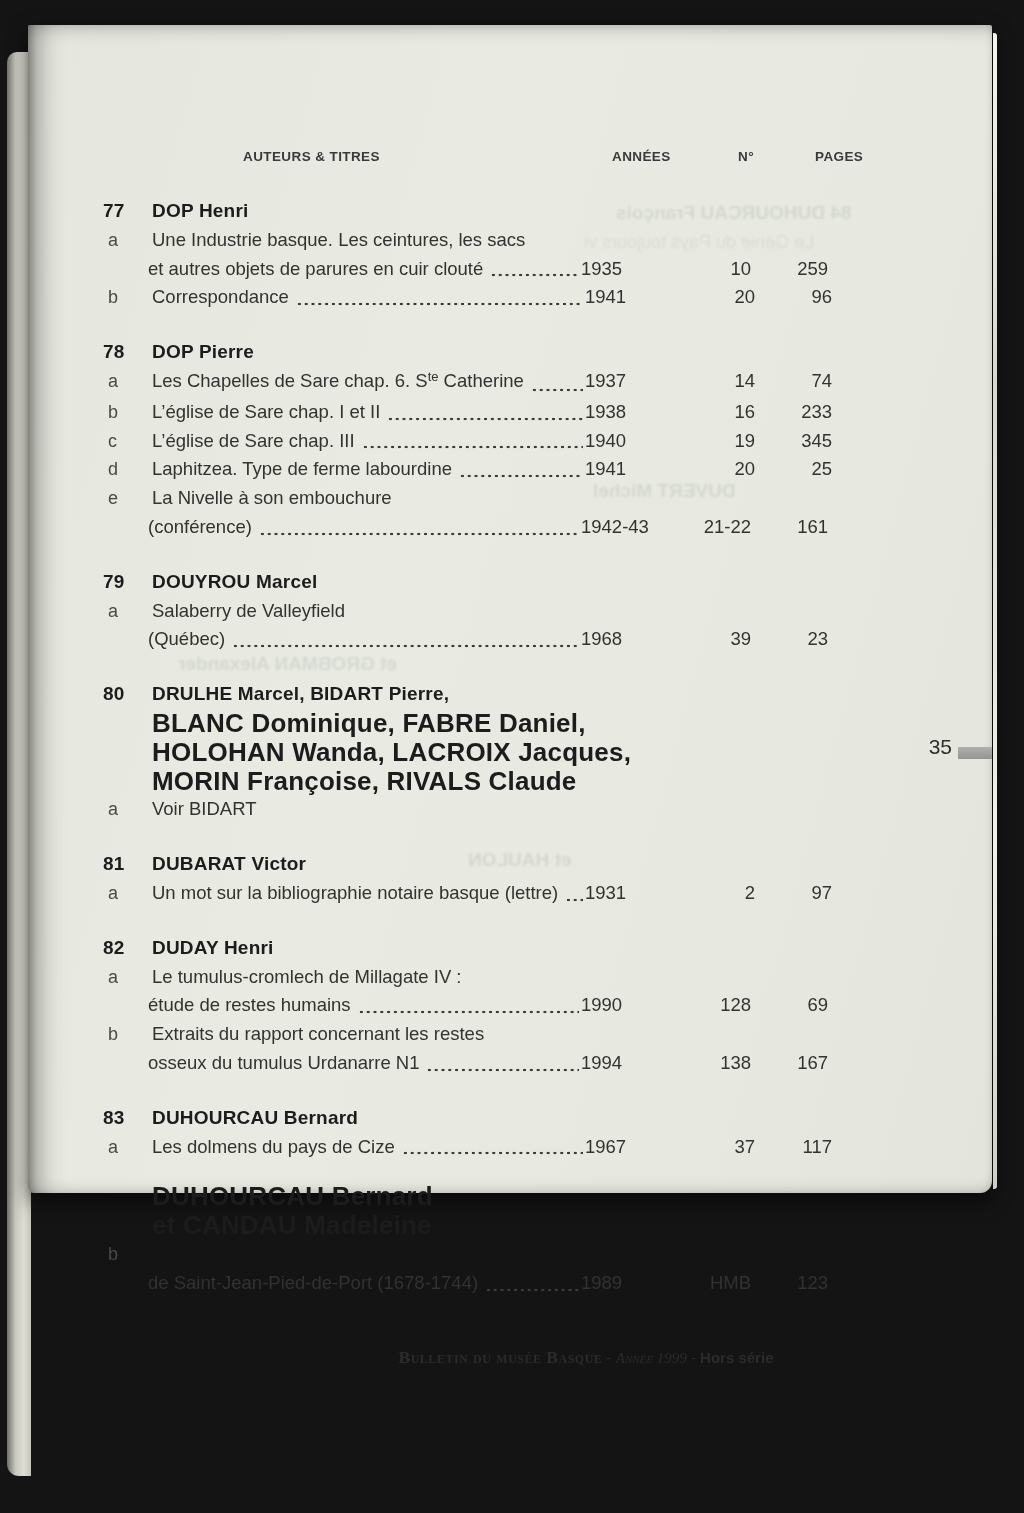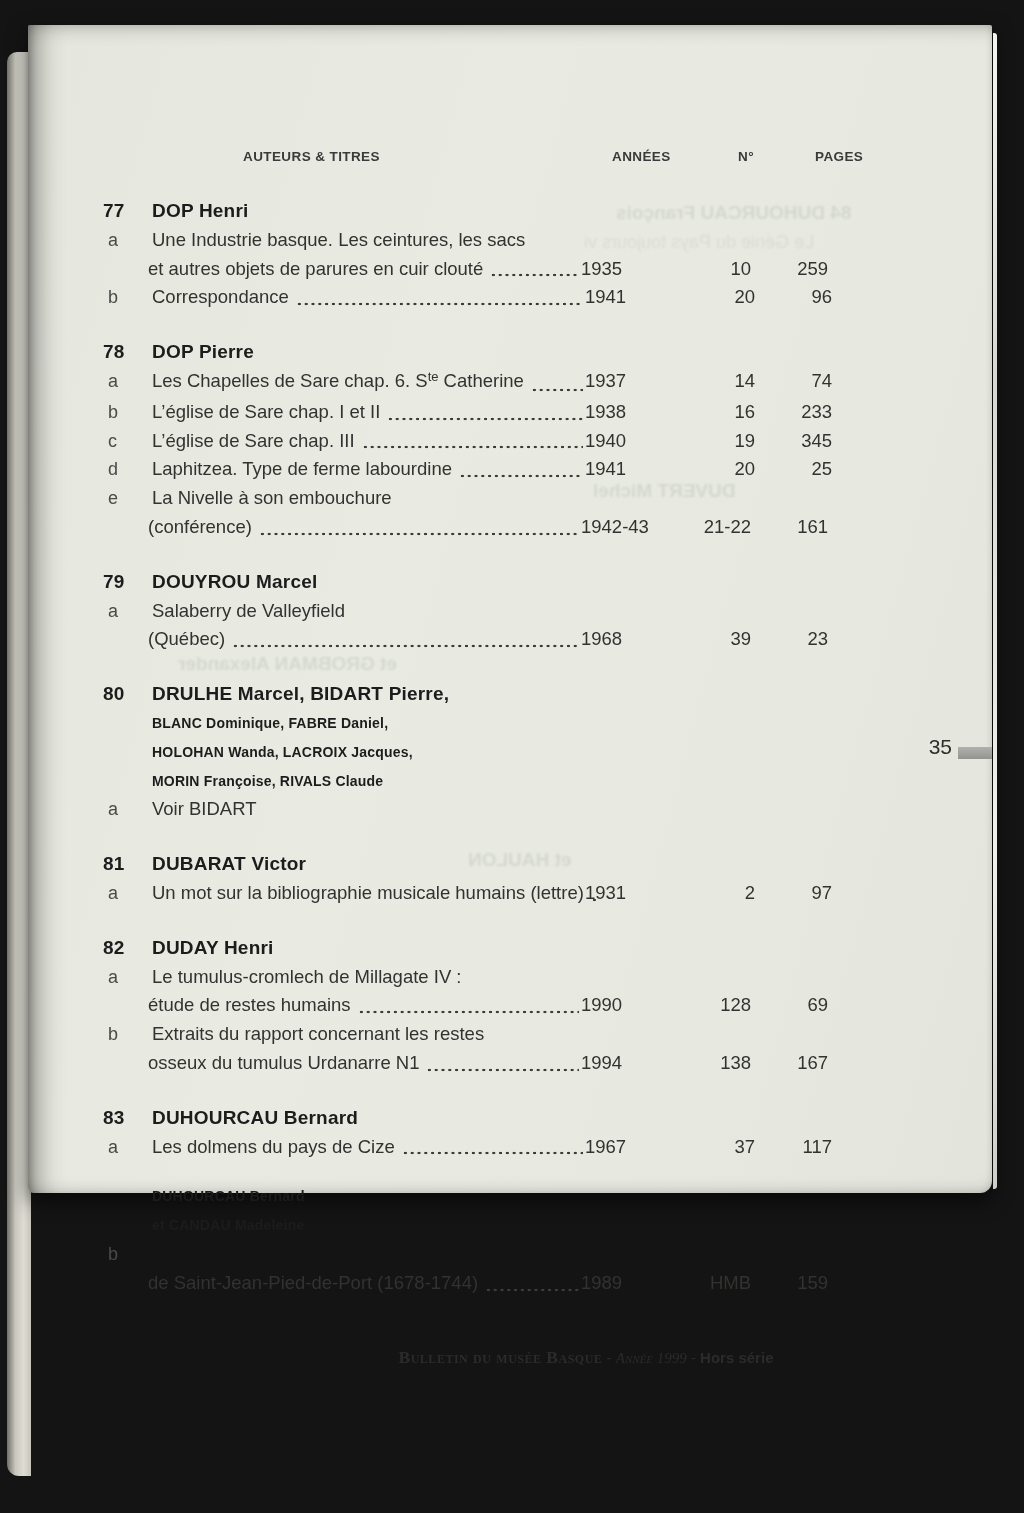--- a/index.html
+++ b/index.html
@@ -40,21 +40,21 @@
   .h-num    { left:710px; } .h-pages  { left:755px;margin-left:32px; }
 
   
   .entry { margin-top:26px; }
   .entry.tight { margin-top:21px; }
   .row { display:flex; align-items:flex-start; line-height:28.8px;
          font-size:18.5px; color:#333230; padding-left:80px; }
   .row.heading { padding-left:75px; font-weight:700; color:#1c1c1c;
                  font-size:19px; letter-spacing:.2px; }
   .row.heading-cont { padding-left:124px; font-weight:700; color:#1c1c1c;
-                 font-size:14px; letter-spacing:.2px; }
+                 font-size:26px; letter-spacing:.2px; }
   .row.cont { padding-left:120px; }
   .num-col { width:49px; flex:none; }
   .letter-col { width:44px; flex:none; color:#4a4a48; font-size:18px; }
   .title-col { width:433px; flex:none; display:flex; align-items:baseline; min-width:0; }
   .title-col.wide { width:auto; flex:1; }
   .title-text { white-space:nowrap; }
   .sup { font-size:13px; position:relative; top:-6px; }
   .leader { flex:1 1 auto; min-width:6px; height:4px; align-self:flex-end;
     margin:0 2px 6px 7px;
     background-image:radial-gradient(circle, #3c3c3a 1.15px, rgba(0,0,0,0) 1.55px);
@@ -251,21 +251,21 @@
       </div>
 
       <div class="entry">
         <div class="row heading">
           <span class="num-col">81</span>
           <span>DUBARAT Victor</span>
         </div>
         <div class="row">
           <span class="letter-col">a</span>
           <span class="title-col">
-              <span class="title-text">Un mot sur la bibliographie musicale humains (lettre)</span>
+              <span class="title-text">Un mot sur la bibliographie notaire basque (lettre)</span>
               <span class="leader"></span>
             </span>
           <span class="year-col">1931</span>
           <span class="no-col">2</span>
           <span class="page-col">97</span>
         </div>
       </div>
 
       <div class="entry">
         <div class="row heading">
@@ -331,21 +331,21 @@
         <div class="row">
           <span class="letter-col">b</span>
         </div>
         <div class="row cont">
           <span class="title-col">
               <span class="title-text">de Saint-Jean-Pied-de-Port (1678-1744)</span>
               <span class="leader"></span>
             </span>
           <span class="year-col">1989</span>
           <span class="no-col">HMB</span>
-          <span class="page-col">159</span>
+          <span class="page-col">123</span>
         </div>
       </div>
 
     </div>
 
     <span class="tab-num">35</span>
     <span class="tab-bar"></span>
 
     <div class="footer">
       <span class="f-title">Bulletin du musée Basque</span><span class="f-sep"> - </span><span class="f-annee">Année 1999</span><span class="f-sep"> - </span><span class="f-edition">Hors série</span>

